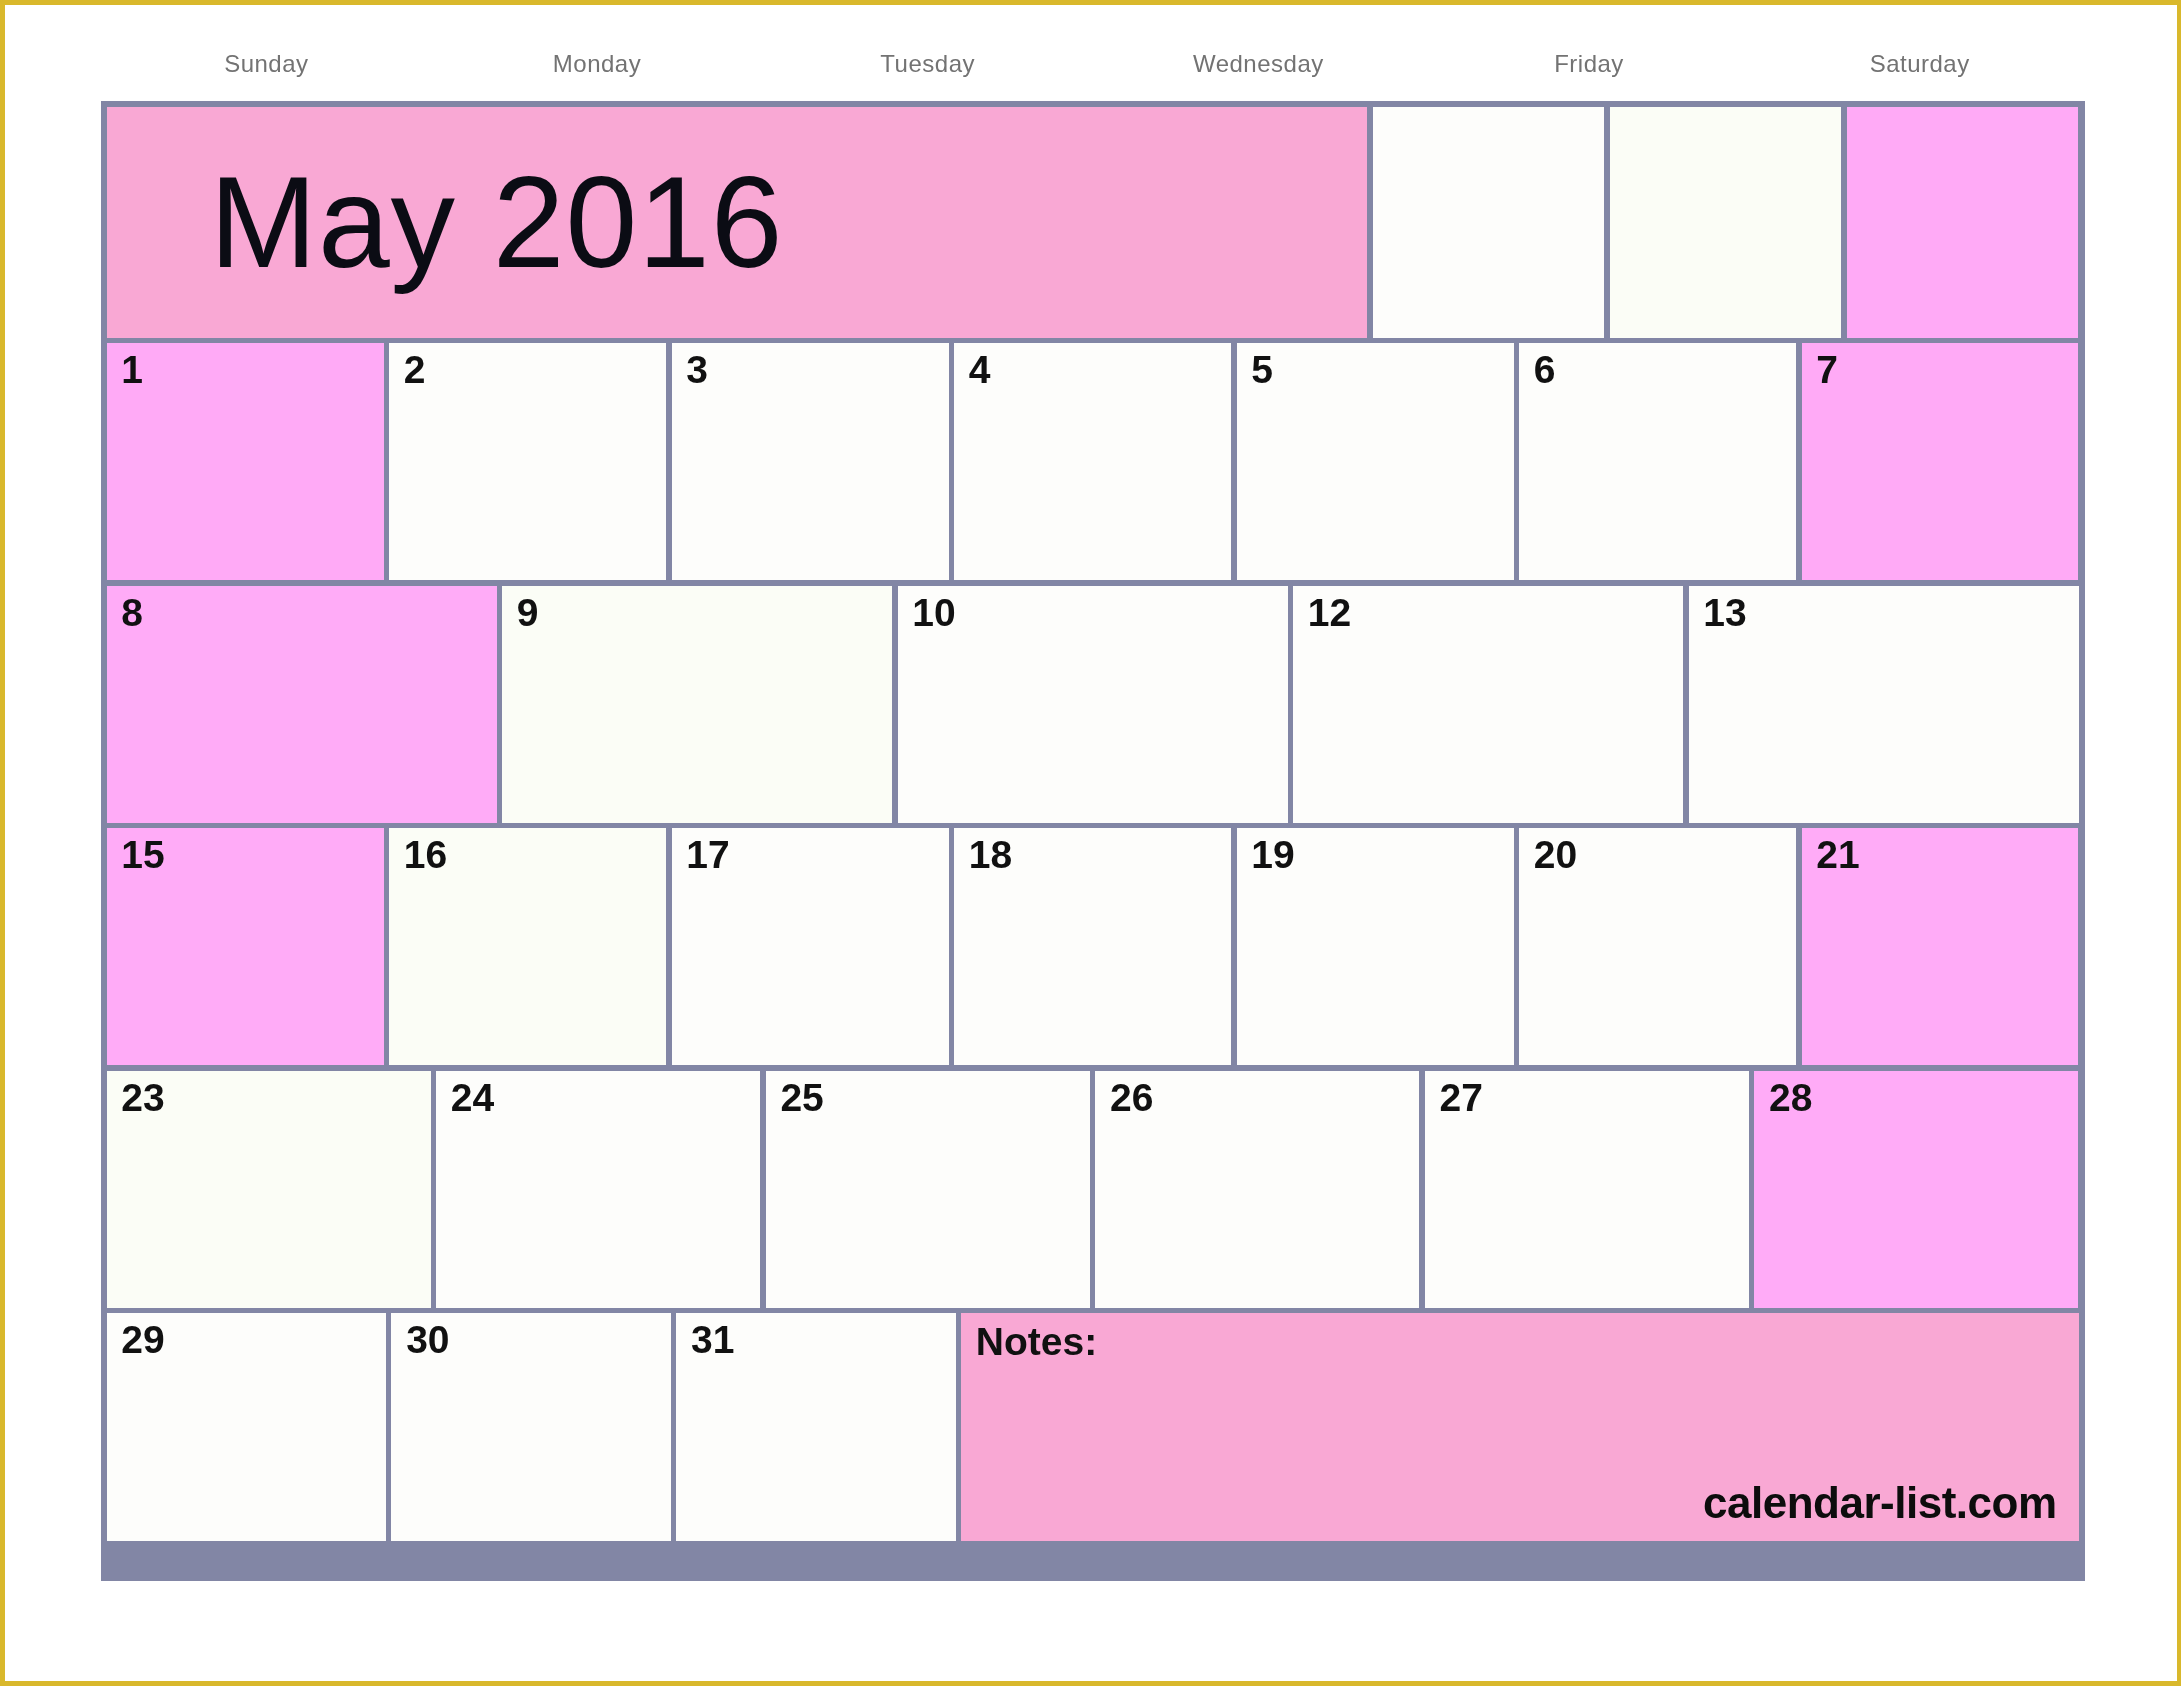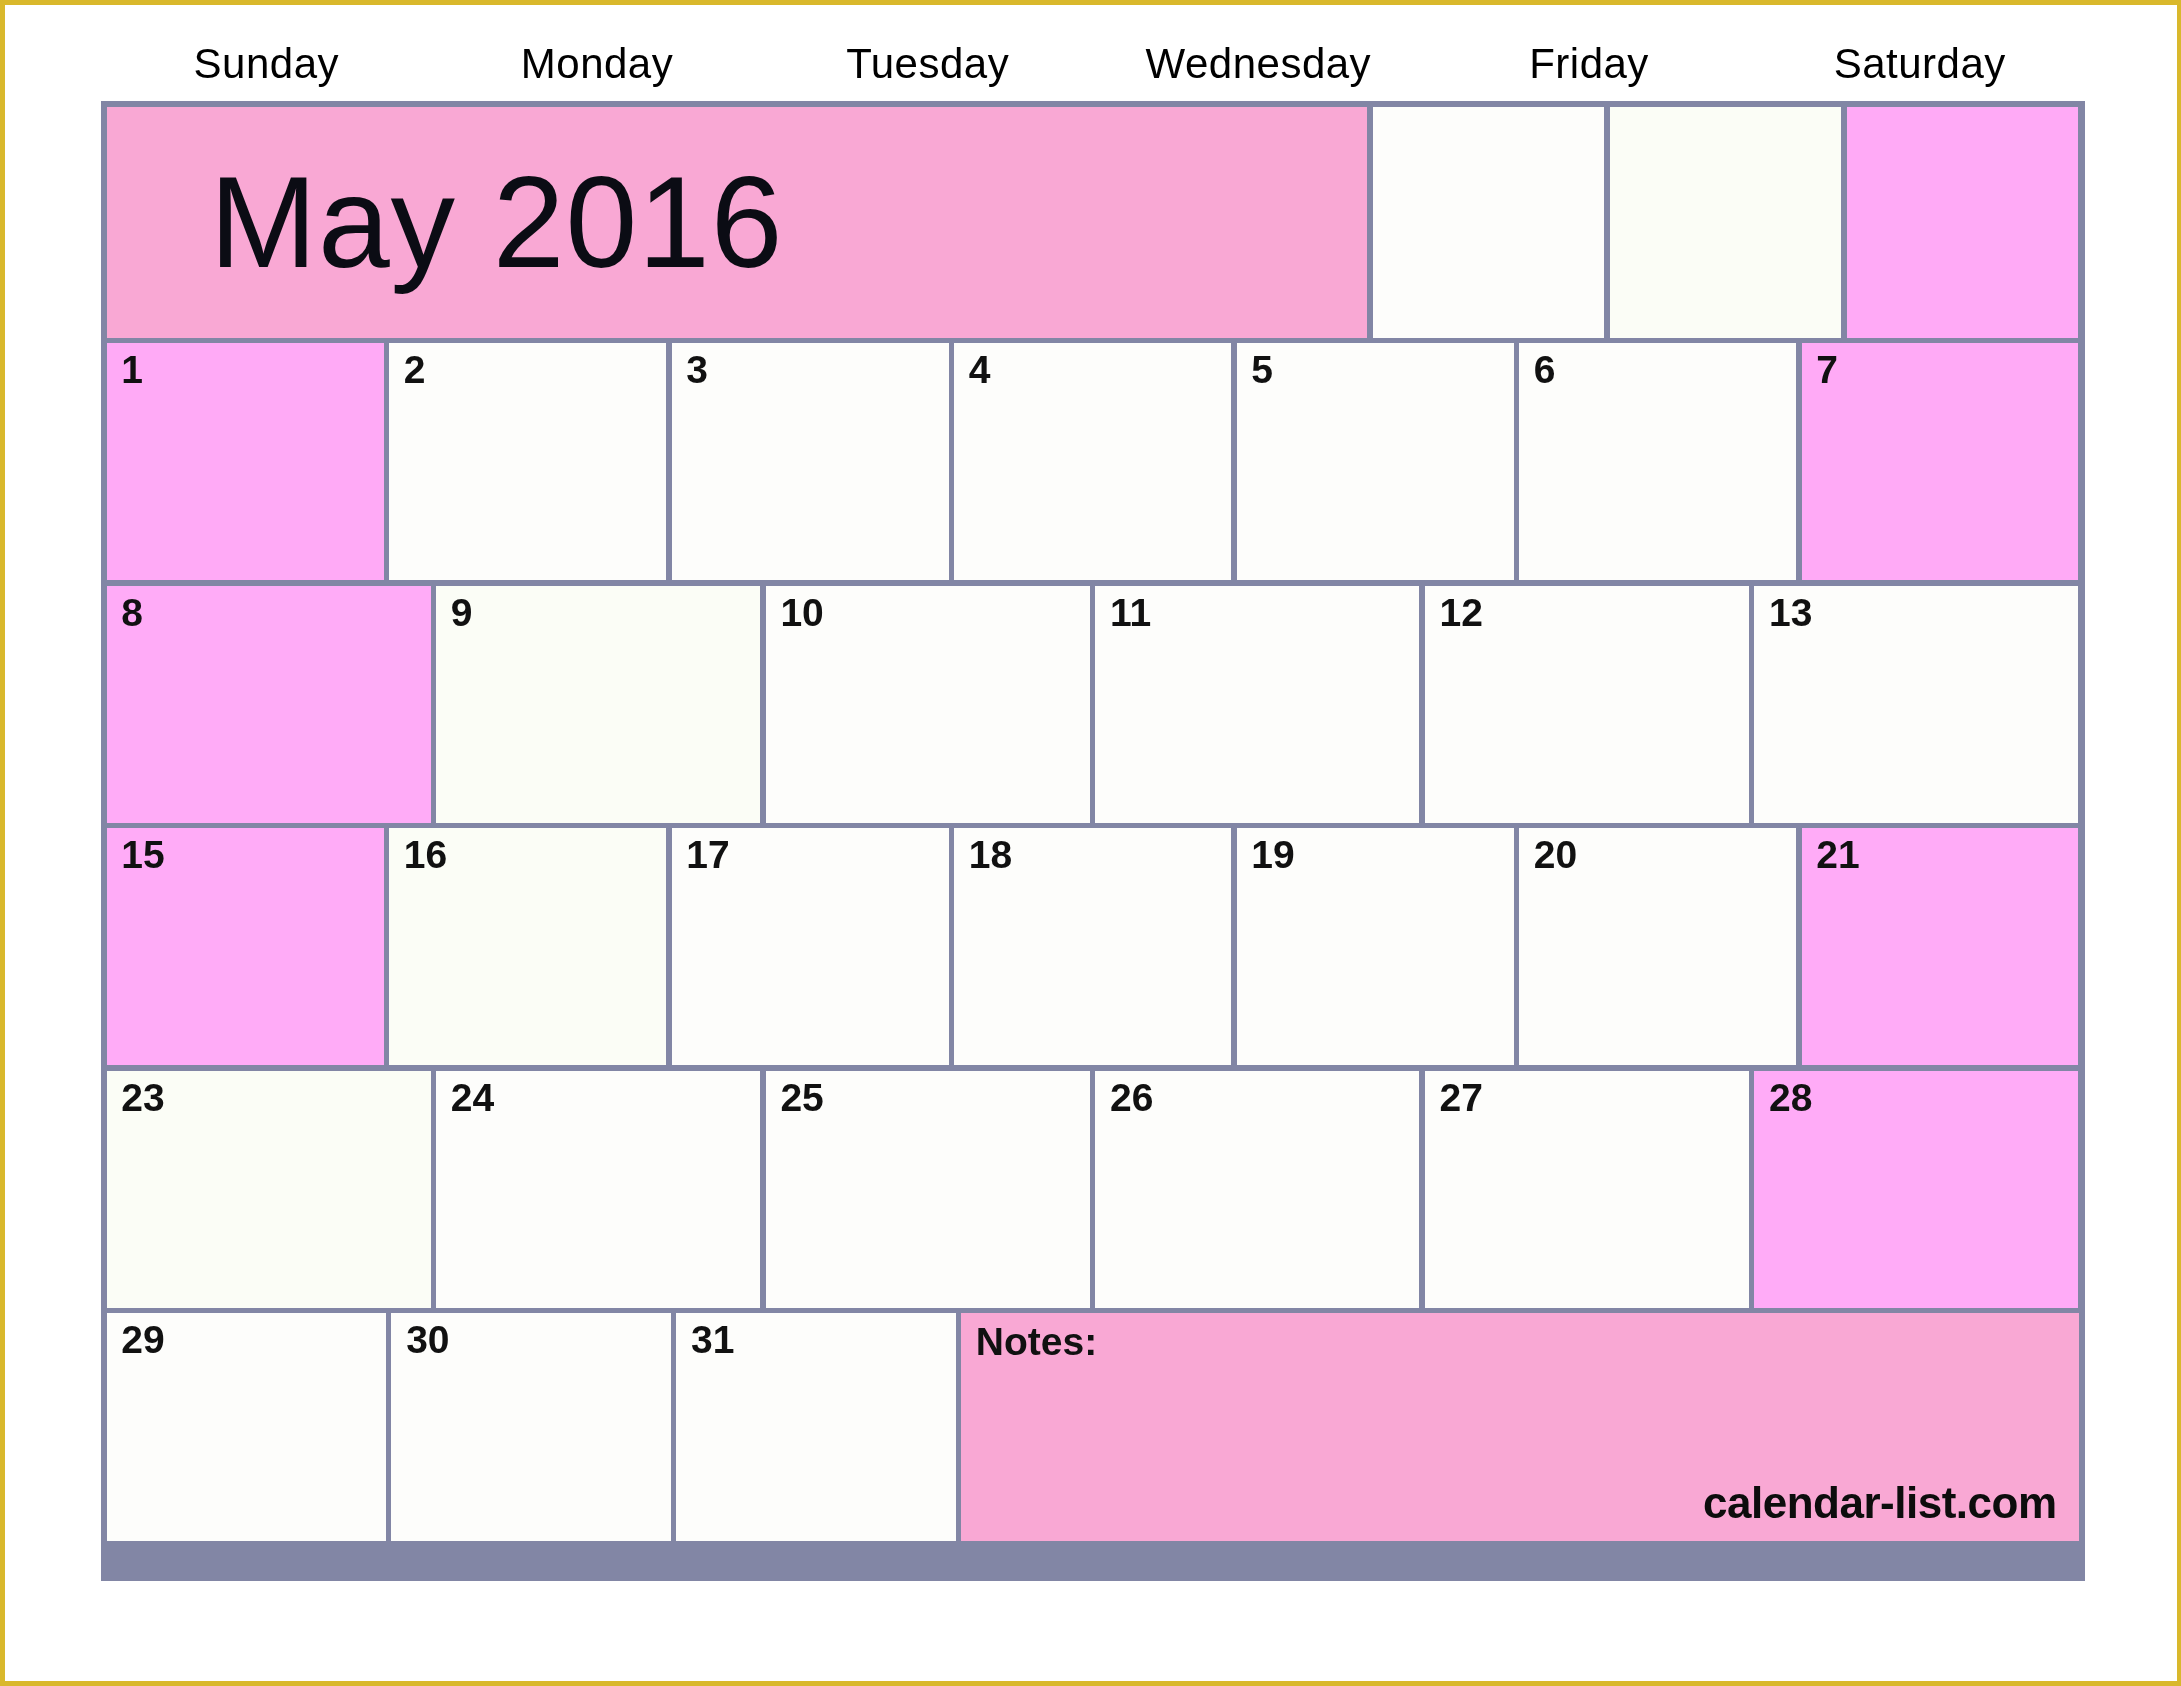--- a/index.html
+++ b/index.html
@@ -23,22 +23,22 @@
     position: absolute;
     left: 96px;
     top: 26px;
     width: 1984px;
     height: 66px;
     display: flex;
   }
   #weekday-header .weekday {
     flex: 1 1 0;
     text-align: center;
-    font-size: 42px;
-    color: #000000;
+    font-size: 24px;
+    color: #737373;
     letter-spacing: 0.5px;
     line-height: 66px;
     white-space: nowrap;
     overflow: hidden;
   }
 
   
   #calendar-grid {
     position: absolute;
     left: 96px;
@@ -187,23 +187,20 @@
     <div class="cell pink-soft">
         <span class="day-number">8</span>
       </div>
     <div class="cell blank-tint">
         <span class="day-number">9</span>
       </div>
     <div class="cell blank-white">
         <span class="day-number">10</span>
       </div>
     <div class="cell blank-white">
-        <span class="day-number">11</span>
-      </div>
-    <div class="cell blank-white">
         <span class="day-number">12</span>
       </div>
     <div class="cell blank-white">
         <span class="day-number">13</span>
       </div>
   </div>
 
   <div class="cal-row row-week">
     <div class="cell pink-soft">
         <span class="day-number">15</span>

